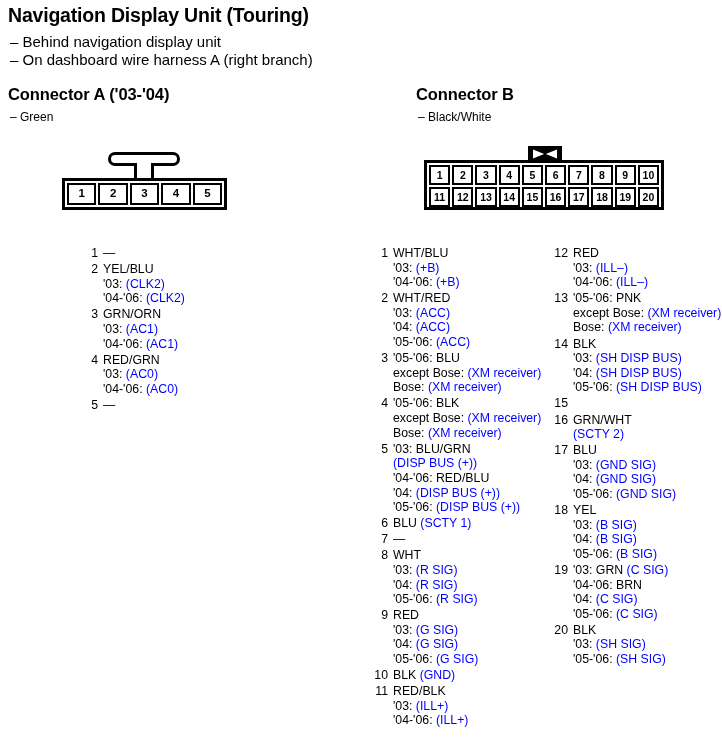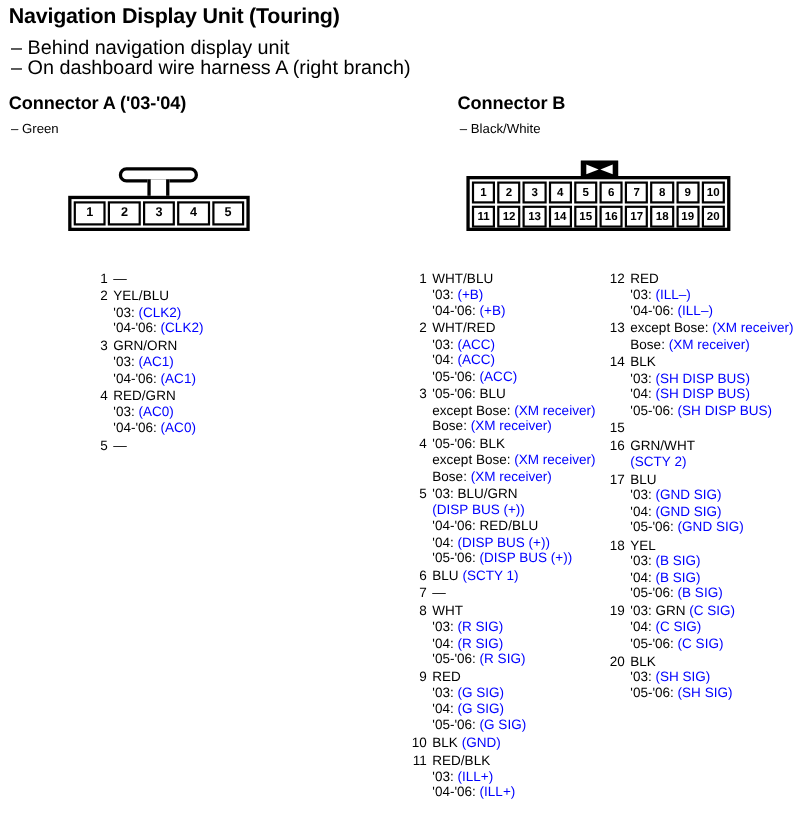--- a/index.html
+++ b/index.html
@@ -22,21 +22,21 @@
     left: 8px;
     top: 4px;
     font-size: 19.5px;
     font-weight: bold;
     letter-spacing: -0.2px;
     white-space: nowrap;
   }
   .note-line {
     position: absolute;
     left: 10px;
-    font-size: 18px;
+    font-size: 15px;
     white-space: nowrap;
   }
   .note-1 { top: 33px; }
   .note-2 { top: 51px; }
 
   
   .sec-title {
     position: absolute;
     font-size: 16.5px;
     font-weight: bold;
@@ -393,20 +393,21 @@
       <div class="pin-num">12</div>
       <div class="pin-body">
         <div class="pin-line"><span>RED</span></div>
         <div class="pin-line"><span>'03: </span><span class="sig">(ILL–)</span></div>
         <div class="pin-line"><span>'04-'06: </span><span class="sig">(ILL–)</span></div>
       </div>
     </div>
     <div class="pin">
       <div class="pin-num">13</div>
       <div class="pin-body">
+        <div class="pin-line"><span>'05-'06: PNK</span></div>
         <div class="pin-line"><span>except Bose: </span><span class="sig">(XM receiver)</span></div>
         <div class="pin-line"><span>Bose: </span><span class="sig">(XM receiver)</span></div>
       </div>
     </div>
     <div class="pin">
       <div class="pin-num">14</div>
       <div class="pin-body">
         <div class="pin-line"><span>BLK</span></div>
         <div class="pin-line"><span>'03: </span><span class="sig">(SH DISP BUS)</span></div>
         <div class="pin-line"><span>'04: </span><span class="sig">(SH DISP BUS)</span></div>
@@ -438,20 +439,21 @@
         <div class="pin-line"><span>YEL</span></div>
         <div class="pin-line"><span>'03: </span><span class="sig">(B SIG)</span></div>
         <div class="pin-line"><span>'04: </span><span class="sig">(B SIG)</span></div>
         <div class="pin-line"><span>'05-'06: </span><span class="sig">(B SIG)</span></div>
       </div>
     </div>
     <div class="pin">
       <div class="pin-num">19</div>
       <div class="pin-body">
         <div class="pin-line"><span>'03: GRN </span><span class="sig">(C SIG)</span></div>
+        <div class="pin-line"><span>'04-'06: BRN</span></div>
         <div class="pin-line"><span>'04: </span><span class="sig">(C SIG)</span></div>
         <div class="pin-line"><span>'05-'06: </span><span class="sig">(C SIG)</span></div>
       </div>
     </div>
     <div class="pin">
       <div class="pin-num">20</div>
       <div class="pin-body">
         <div class="pin-line"><span>BLK</span></div>
         <div class="pin-line"><span>'03: </span><span class="sig">(SH SIG)</span></div>
         <div class="pin-line"><span>'05-'06: </span><span class="sig">(SH SIG)</span></div>

